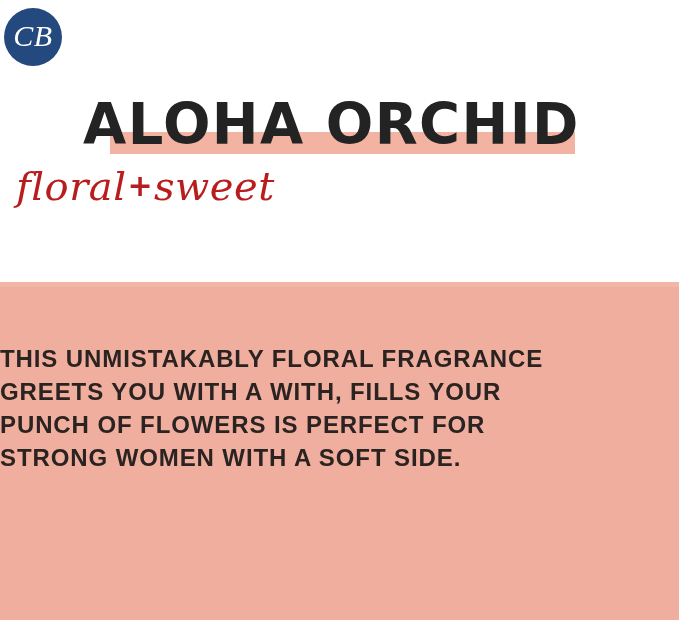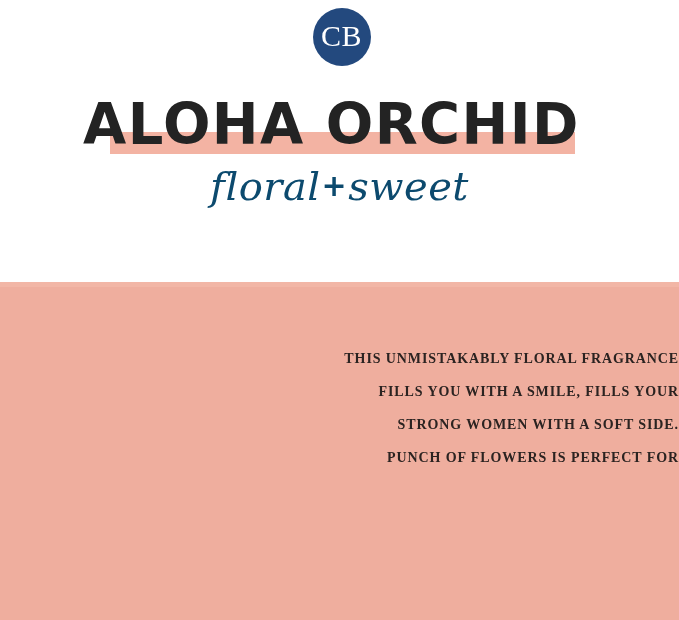--- a/index.html
+++ b/index.html
@@ -18,21 +18,21 @@
     overflow: hidden;
   }
 
   
   .logo-wrap {
     position: absolute;
     left: 4px;
     right: 0;
     top: 8px;
     display: flex;
-    justify-content: center;
+    font-style: italic;
   }
   .logo-circle {
     width: 58px;
     height: 58px;
     border-radius: 50%;
     background: #23497e;
     display: flex;
     align-items: center;
     justify-content: center;
   }
@@ -75,30 +75,29 @@
     line-height: 56px;
     letter-spacing: 1.5px;
     color: #232323;
     white-space: nowrap;
     transform: scaleX(0.98);
   }
 
   
   .subtitle {
     position: absolute;
-    left: 0;
+    left: 16px;
     right: 0;
     top: 163px;
-    text-align: center;
     font-family: "DejaVu Serif", serif;
     font-style: italic;
     font-weight: 400;
     font-size: 40px;
     line-height: 46px;
-    color: #0c4a6e;
+    color: #b91c1c;
     letter-spacing: 0.5px;
     white-space: nowrap;
   }
   .subtitle .plus {
     font-family: "DejaVu Sans", sans-serif;
     font-style: normal;
     font-weight: 700;
     font-size: 30px;
     position: relative;
     top: -4px;
@@ -120,24 +119,24 @@
     top: 0;
     width: 100%;
     height: 5px;
     background: #f2b6a6;
   }
   .body-copy {
     position: absolute;
     left: 0;
     right: 0;
     top: 60px;
-    text-align: right;
-    font-family: Liberation Serif, serif;
+    text-align: left;
+    font-family: Liberation Sans, sans-serif;
     font-weight: 700;
-    font-size: 14px;
+    font-size: 24px;
     line-height: 33px;
     letter-spacing: 0.9px;
     color: #2b2321;
   }
   .body-copy .line {
     display: block;
     white-space: nowrap;
   }
 </style>
 </head>
@@ -157,19 +156,19 @@
   </div>
 
   <div class="subtitle">
     <span>floral</span><span class="plus">+</span><span>sweet</span>
   </div>
 
   <div class="panel">
     <div class="panel-top-strip"></div>
     <div class="body-copy">
       <span class="line">THIS UNMISTAKABLY FLORAL FRAGRANCE</span>
-      <span class="line">FILLS YOU WITH A SMILE, FILLS YOUR</span>
+      <span class="line">GREETS YOU WITH A WITH, FILLS YOUR</span>
+      <span class="line">PUNCH OF FLOWERS IS PERFECT FOR</span>
       <span class="line">STRONG WOMEN WITH A SOFT SIDE.</span>
-      <span class="line">PUNCH OF FLOWERS IS PERFECT FOR</span>
     </div>
   </div>
 
 </div>
 
 </body></html>

